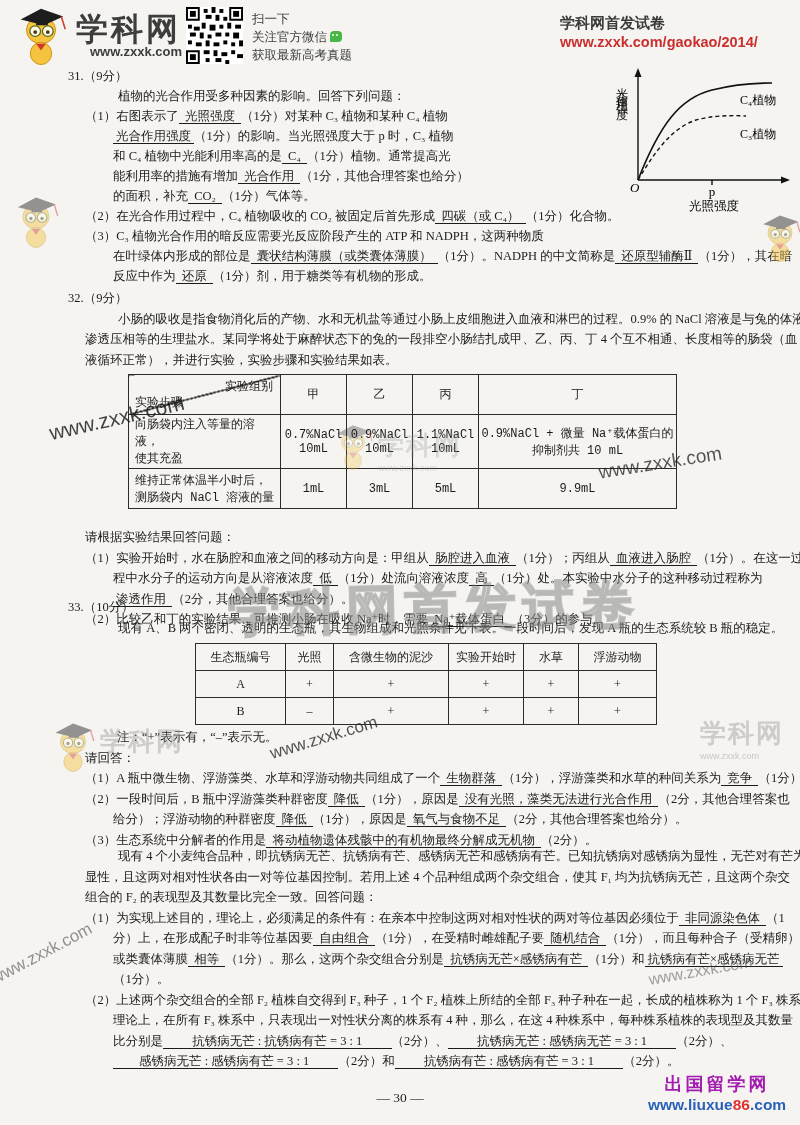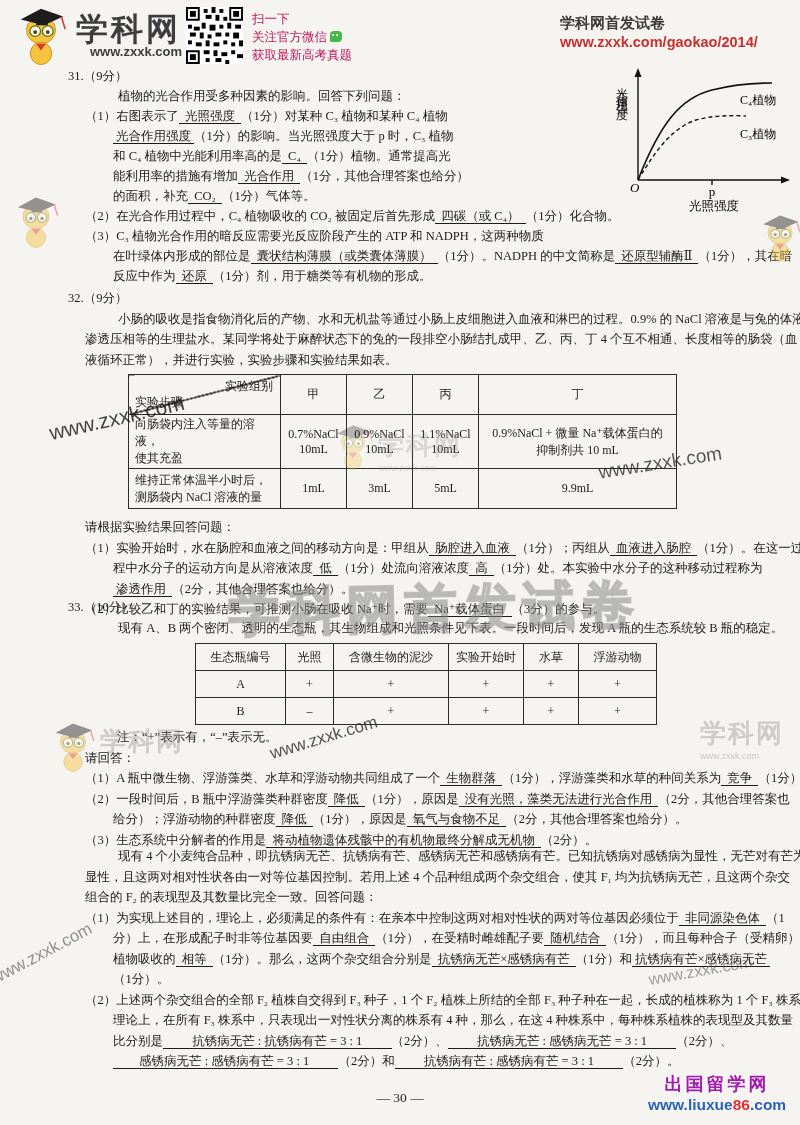--- a/index.html
+++ b/index.html
@@ -5,21 +5,21 @@
   html,body{margin:0;padding:0;background:#dddddb;}
   .page{position:relative;width:800px;height:1125px;margin:0 auto;background:#f5f4f1;
         overflow:hidden;font-family:"Liberation Serif","DejaVu Serif",serif;color:#1b1b1b;}
   
   .hdr-mascot{position:absolute;left:8px;top:4px;width:66px;height:62px;}
   .hdr-site{position:absolute;left:76px;top:8px;font-family:"Liberation Sans","DejaVu Sans",sans-serif;
             font-weight:bold;font-size:32px;letter-spacing:3px;color:#3d3d3d;}
   .hdr-siteurl{position:absolute;left:90px;top:44px;font-family:"Liberation Sans",sans-serif;
             font-weight:bold;font-size:13px;color:#3d3d3d;}
   .hdr-qr{position:absolute;left:186px;top:7px;width:57px;height:57px;}
-  .hdr-qrtxt{position:absolute;left:252px;top:10px;font-size:12.5px;line-height:18px;color:#be185d;}
+  .hdr-qrtxt{position:absolute;left:252px;top:10px;font-size:12.5px;line-height:18px;color:#404040;}
   .wx{display:inline-block;width:12px;height:11px;background:#49b649;border-radius:4px 4px 4px 1px;
       vertical-align:-1px;margin-left:3px;position:relative;}
   .wx::before{content:"";position:absolute;left:2px;top:3px;width:2px;height:2px;background:#fff;border-radius:50%;}
   .wx::after{content:"";position:absolute;left:6px;top:3px;width:2px;height:2px;background:#fff;border-radius:50%;}
   .hdr-right-title{position:absolute;left:560px;top:14px;font-size:15px;color:#3a3a3a;font-weight:600;
       font-family:"Liberation Sans",sans-serif;}
   .hdr-right-url{position:absolute;left:560px;top:34px;font-size:14.5px;color:#c92f2f;font-weight:bold;
       font-family:"Liberation Sans",sans-serif;}
   
   .q{position:absolute;left:0;right:0;}
@@ -34,21 +34,21 @@
   .ans{border-bottom:1.2px solid #1b1b1b;padding:0 3px;}
   .answ{padding:0 26px;}
   
   #graph{position:absolute;left:612px;top:62px;width:186px;height:150px;}
   #graph .ylab{position:absolute;left:1px;top:16px;writing-mode:vertical-rl;font-size:12px;
       letter-spacing:4px;color:#111;}
   #graph svg{position:absolute;left:12px;top:0;}
   
   table{border-collapse:collapse;table-layout:fixed;}
   td{border:1.3px solid #2c2c2c;font-size:12px;text-align:center;padding:1px 2px;vertical-align:middle;}
-  #t32{margin:4px 0 8px 128px;width:548px;}
+  #t32{margin:4px 0 18px 128px;width:548px;font-family:Liberation Mono, monospace;}
   #t32 td{height:18px;}
   .diag{position:relative;padding:0;
      background:linear-gradient(to bottom right,transparent calc(50% - 0.8px),#2c2c2c calc(50% - 0.8px),#2c2c2c calc(50% + 0.8px),transparent calc(50% + 0.8px));}
   .diag-tr{position:absolute;top:3px;right:7px;font-size:12px;}
   .diag-bl{position:absolute;bottom:3px;left:6px;font-size:12px;}
   .rowlab{text-align:left;padding-left:6px;}
   #t33{margin:5px 0 2px 195px;width:461px;}
   #t33 td{height:24px;}
   
   .wm{position:absolute;pointer-events:none;}
@@ -296,21 +296,21 @@
         <div class="tline L2"><span>（3）生态系统中分解者的作用是</span><span class="ans"> 将动植物遗体残骸中的有机物最终分解成无机物 </span><span>（2分）。</span></div>
       </div>
   </section>
 
   <section class="q" id="q34" style="top:846px">
       <div class="tline L1"><span>现有 4 个小麦纯合品种，即抗锈病无芒、抗锈病有芒、感锈病无芒和感锈病有芒。已知抗锈病对感锈病为显性，无芒对有芒为</span></div>
       <div class="tline L2"><span>显性，且这两对相对性状各由一对等位基因控制。若用上述 4 个品种组成两个杂交组合，使其 F₁ 均为抗锈病无芒，且这两个杂交</span></div>
       <div class="tline L2"><span>组合的 F₂ 的表现型及其数量比完全一致。回答问题：</span></div>
       <div class="tline L2"><span>（1）为实现上述目的，理论上，必须满足的条件有：在亲本中控制这两对相对性状的两对等位基因必须位于</span><span class="ans"> 非同源染色体 </span><span>（1</span></div>
       <div class="tline L3"><span>分）上，在形成配子时非等位基因要</span><span class="ans"> 自由组合 </span><span>（1分），在受精时雌雄配子要</span><span class="ans"> 随机结合 </span><span>（1分），而且每种合子（受精卵）</span></div>
-      <div class="tline L3"><span>植物吸收的</span><span class="ans"> 相等 </span><span>（1分）。那么，这两个杂交组合分别是</span><span class="ans"> 抗锈病无芒×感锈病有芒 </span><span>（1分）和</span><span class="ans">抗锈病有芒×感锈病无芒</span></div>
+      <div class="tline L3"><span>或类囊体薄膜</span><span class="ans"> 相等 </span><span>（1分）。那么，这两个杂交组合分别是</span><span class="ans"> 抗锈病无芒×感锈病有芒 </span><span>（1分）和</span><span class="ans">抗锈病有芒×感锈病无芒</span></div>
       <div class="tline L3"><span>（1分）。</span></div>
       <div class="tline L2"><span>（2）上述两个杂交组合的全部 F₂ 植株自交得到 F₃ 种子，1 个 F₂ 植株上所结的全部 F₃ 种子种在一起，长成的植株称为 1 个 F₃ 株系。</span></div>
       <div class="tline L3"><span>理论上，在所有 F₃ 株系中，只表现出一对性状分离的株系有 4 种，那么，在这 4 种株系中，每种株系植株的表现型及其数量</span></div>
       <div class="tline L3"><span>比分别是</span><span class="ans answ"> 抗锈病无芒 : 抗锈病有芒 = 3 : 1 </span><span>（2分）、</span><span class="ans answ"> 抗锈病无芒 : 感锈病无芒 = 3 : 1 </span><span>（2分）、</span></div>
       <div class="tline L3"><span class="ans answ"> 感锈病无芒 : 感锈病有芒 = 3 : 1 </span><span>（2分）和</span><span class="ans answ"> 抗锈病有芒 : 感锈病有芒 = 3 : 1 </span><span>（2分）。</span></div>
     </section>
 
   <div class="wm wm-banner">学科网首发试卷</div>
   <div class="wm wm-url" style="left:48px;top:406px;font-size:21px;transform:rotate(-13deg);">www.zxxk.com</div>
   <div class="wm wm-url" style="left:598px;top:452px;font-size:19px;transform:rotate(-9deg);color:rgba(30,30,30,.75);">www.zxxk.com</div>

